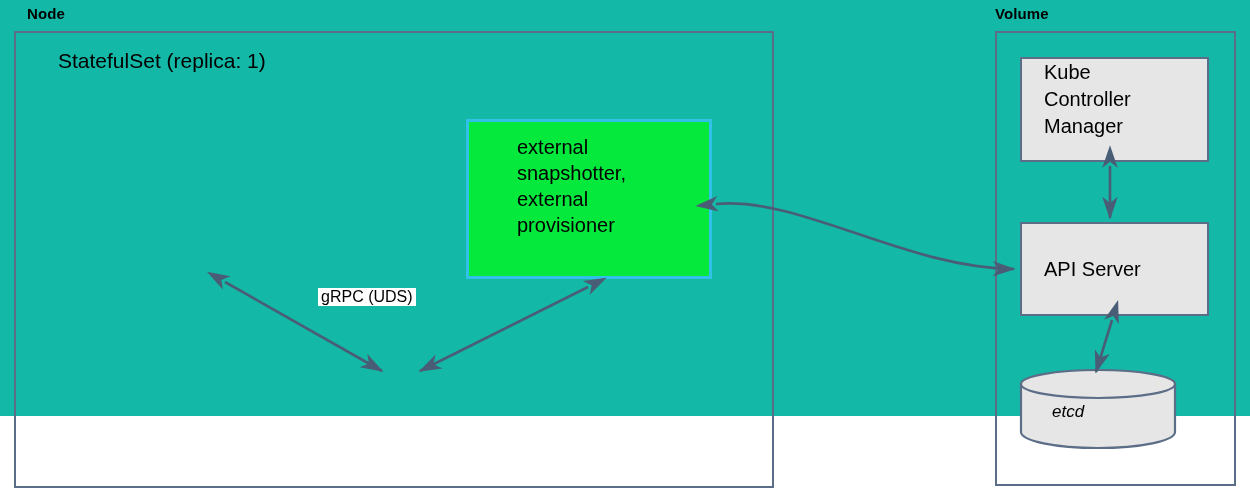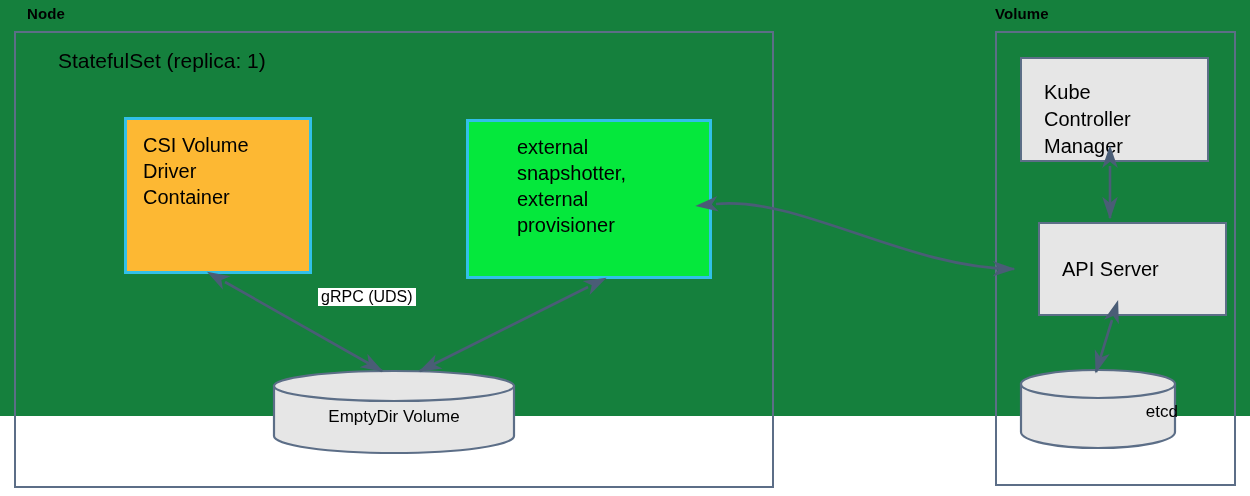--- a/index.html
+++ b/index.html
@@ -1,21 +1,21 @@
 <!DOCTYPE html>
 <html><head>
 <meta charset="utf-8">
 <style>
   html,body{margin:0;padding:0;background:#ffffff;}
   body{
     width:1250px;height:496px;
     font-family:"Liberation Sans","DejaVu Sans",sans-serif;
     overflow:hidden;
   }
-  #canvas{position:relative;width:1250px;height:416px;background:#15803d;}
+  #canvas{position:relative;width:1250px;height:416px;background:#14b8a6;}
 
   
   .group-caption{
     position:absolute;
     font-size:15px;
     font-weight:bold;
     color:#000;
     letter-spacing:.1px;
     white-space:nowrap;
   }
@@ -56,45 +56,46 @@
   .box-orange{background:#fdb833;}
   .box-green{background:#05e83c;padding-left:48px;}
 
   
   .gray-box{
     position:absolute;
     box-sizing:border-box;
     background:#e6e6e6;
     border:2px solid #5c6e87;
     display:flex;
-    align-items:flex-end;
+    align-items:flex-start;
     padding-left:22px;
   }
   .gray-box .gb-label{
     font-size:20px;
     line-height:1.35;
     color:#000;
     white-space:pre-line;
   }
-  .gray-box.centered{align-items:center;margin-left:18px;}
+  .gray-box.centered{align-items:center;}
 
   
   .cyl{position:absolute;}
   .cyl svg{display:block;overflow:visible;}
   .cyl .cyl-label{
     position:absolute;
     left:0;right:0;
     text-align:center;
     font-size:17px;
     color:#000;
     white-space:nowrap;
   }
   .cyl .cyl-label.left-ish{
-    text-align:right;
+    text-align:left;
     padding-left:34px;
+    font-style:italic;
   }
 
   
   .edge-label{
     position:absolute;
     font-size:16px;
     color:#000;
     white-space:nowrap;
     background:#fff;
     padding:0 3px;
@@ -111,40 +112,28 @@
 <body>
 
 <div id="canvas">
 
   <div class="group-caption" style="left:27px; top:5px;">Node</div>
 
   <div class="group-frame" style="left:14px; top:31px; width:760px; height:457px;"></div>
 
   <div class="statefulset-title" style="left:28px; top:49px;">StatefulSet (replica: 1)</div>
 
-  <div class="proc-box box-orange" style="left:124px; top:117px; width:188px; height:157px;">
-    <span class="proc-label">CSI Volume
-Driver
-Container</span>
-  </div>
 
   <div class="proc-box box-green" style="left:466px; top:119px; width:246px; height:160px;">
     <span class="proc-label">external
 snapshotter,
 external
 provisioner</span>
   </div>
 
-  <div class="cyl" style="left:271px; top:369px; width:246px; height:84px;">
-    <svg width="246" height="84" viewBox="0 0 246 84" aria-hidden="true">
-      <path d="M3,17 L3,67 A120,17 0 0 0 243,67 L243,17 Z" fill="#e6e6e6" stroke="#5c6e87" stroke-width="2.2"></path>
-      <ellipse cx="123" cy="17" rx="120" ry="15" fill="#e6e6e6" stroke="#5c6e87" stroke-width="2.2"></ellipse>
-    </svg>
-    <div class="cyl-label" style="top:38px;">EmptyDir Volume</div>
-  </div>
 
   <div class="edge-label" style="left:318px; top:288px;">gRPC (UDS)</div>
 
   <div class="group-caption" style="left:995px; top:5px;">Volume</div>
 
   <div class="group-frame" style="left:995px; top:31px; width:241px; height:455px;"></div>
 
   <div class="gray-box" style="left:1020px; top:57px; width:189px; height:105px;">
     <span class="gb-label">Kube
 Controller

